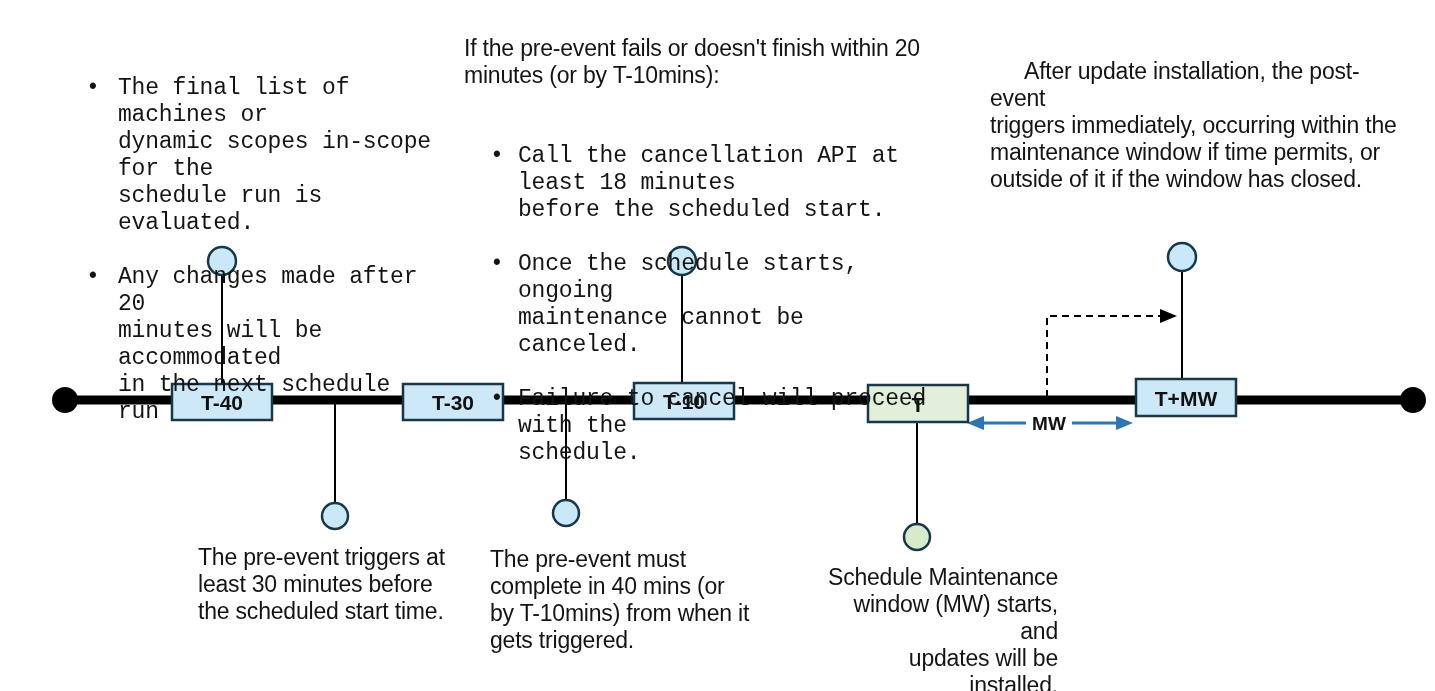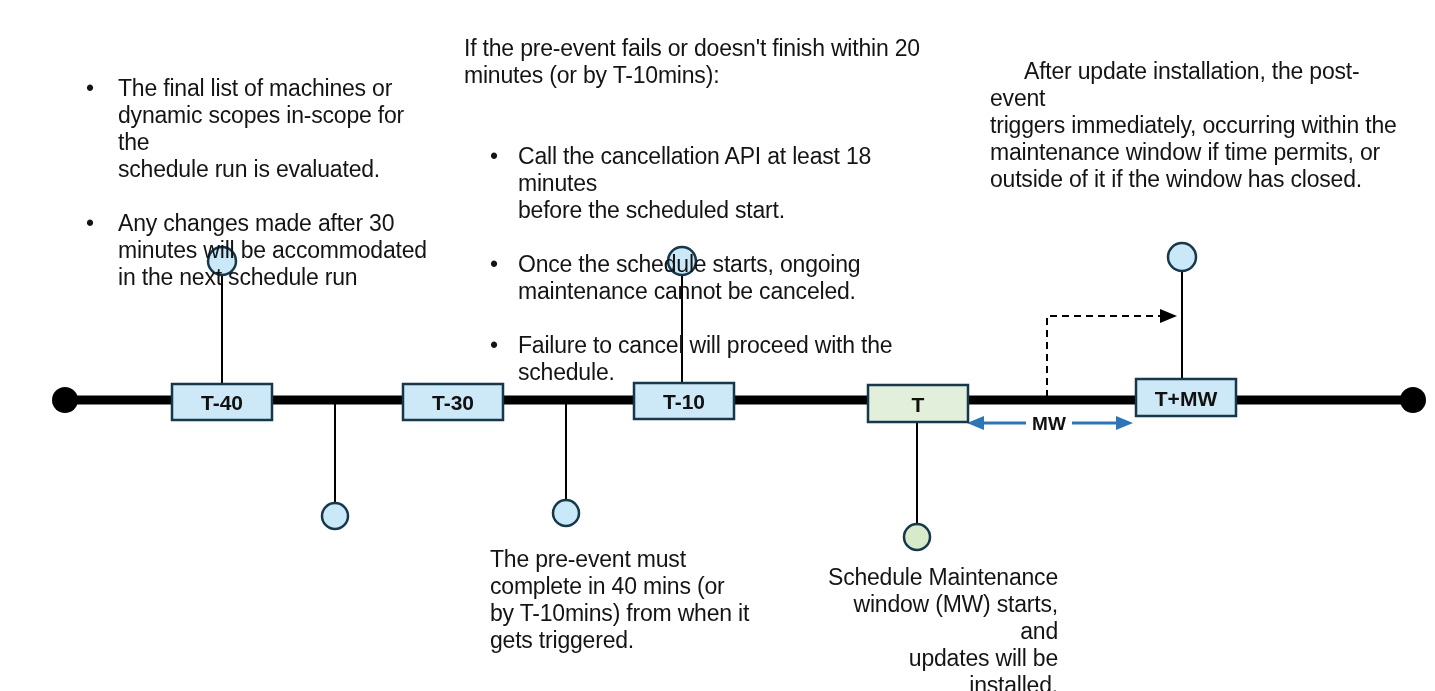--- a/index.html
+++ b/index.html
@@ -12,21 +12,21 @@
   }
   .diagram-svg { position:absolute; left:0; top:0; }
   .ann {
     position:absolute;
     font-size:23px;
     line-height:27px;
     color:#141414;
     letter-spacing:-0.2px;
     white-space:pre-line;
   }
-  ul.blist { list-style:none; margin:0; padding:0; }
+  ul.blist { list-style:none; margin:0; padding:0;font-family:Liberation Mono, monospace; }
   .blist li { position:relative; white-space:pre-line; }
   .blist-wide li { padding-left:36px; }
   .blist-wide li::before { content:"\2022"; position:absolute; left:4px; top:0; }
   .blist-mid li { padding-left:54px; }
   .blist-mid li::before { content:"\2022"; position:absolute; left:26px; top:0; }
   .indent-first { text-indent:34px; }
   .center { text-align:right; }
   .ms-label { font-size:21px; font-weight:bold; fill:#111; }
   .mw-text { font-size:19px; font-weight:bold; fill:#111; }
   .conn { stroke:#000; stroke-width:2; }
@@ -79,21 +79,21 @@
     <text class="ms-label" x="918" y="412" text-anchor="middle">T</text>
 
     <rect class="outlined" x="1136" y="379" width="100" height="37" fill="#CDE9F8"></rect>
     <text class="ms-label" x="1186" y="406" text-anchor="middle">T+MW</text>
   </svg>
 
   <ul class="ann blist blist-wide" style="left:82px; top:48px; width:356px;">
     <li>The final list of machines or
 dynamic scopes in-scope for the
 schedule run is evaluated.</li>
-    <li>Any changes made after 30
+    <li>Any changes made after 20
 minutes will be accommodated
 in the next schedule run</li>
   </ul>
 
   <div class="ann" style="left:464px; top:8px; width:470px;">
     <div>If the pre-event fails or doesn't finish within 20
 minutes (or by T-10mins):</div>
     <ul class="blist blist-mid">
       <li>Call the cancellation API at least 18 minutes
 before the scheduled start.</li>
@@ -102,20 +102,23 @@
       <li>Failure to cancel will proceed with the
 schedule.</li>
     </ul>
   </div>
 
   <div class="ann indent-first" style="left:990px; top:58px; width:412px;">After update installation, the post-event
 triggers immediately, occurring within the
 maintenance window if time permits, or
 outside of it if the window has closed.</div>
 
+  <div class="ann" style="left:198px; top:544px; width:250px;">The pre-event triggers at
+least 30 minutes before
+the scheduled start time.</div>
 
   <div class="ann" style="left:490px; top:546px; width:260px;">The pre-event must
 complete in 40 mins (or
 by T-10mins) from when it
 gets triggered.</div>
 
   <div class="ann center" style="left:818px; top:564px; width:240px;">Schedule Maintenance
 window (MW) starts, and
 updates will be installed.</div>
 

